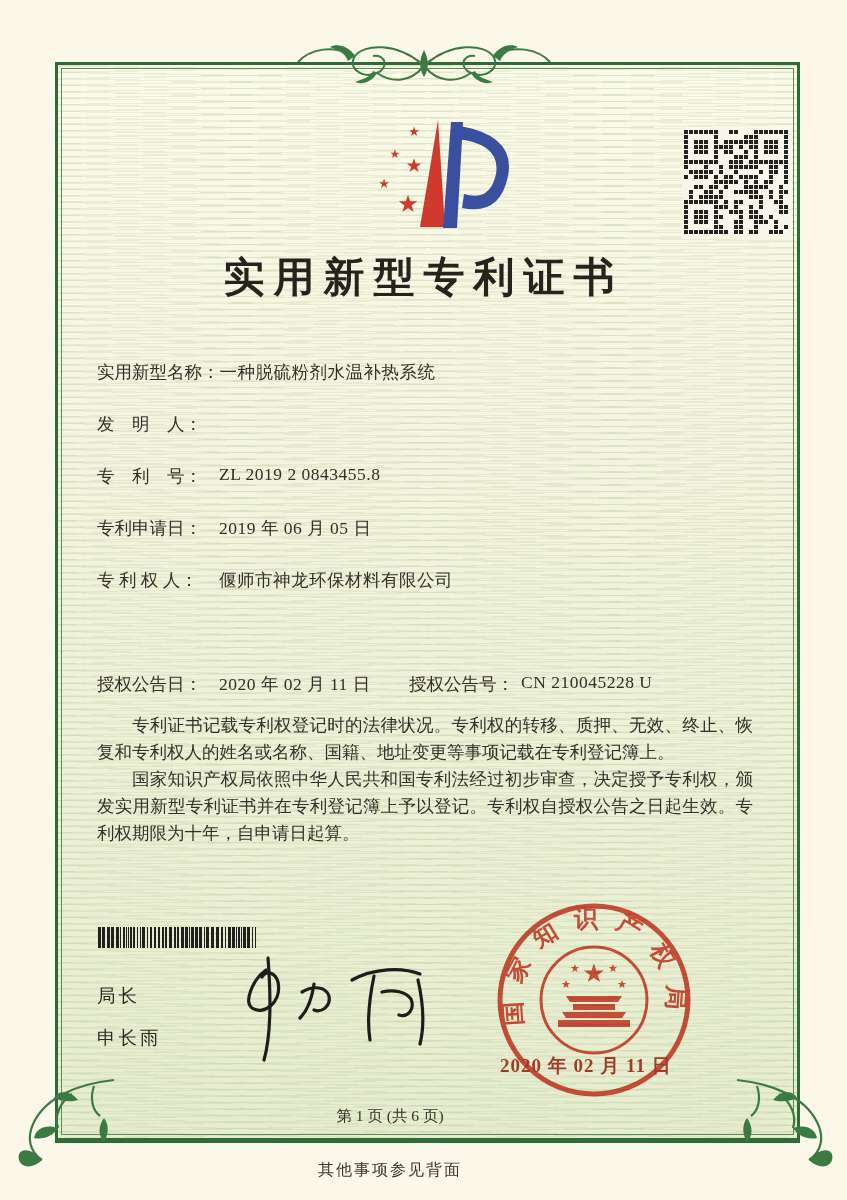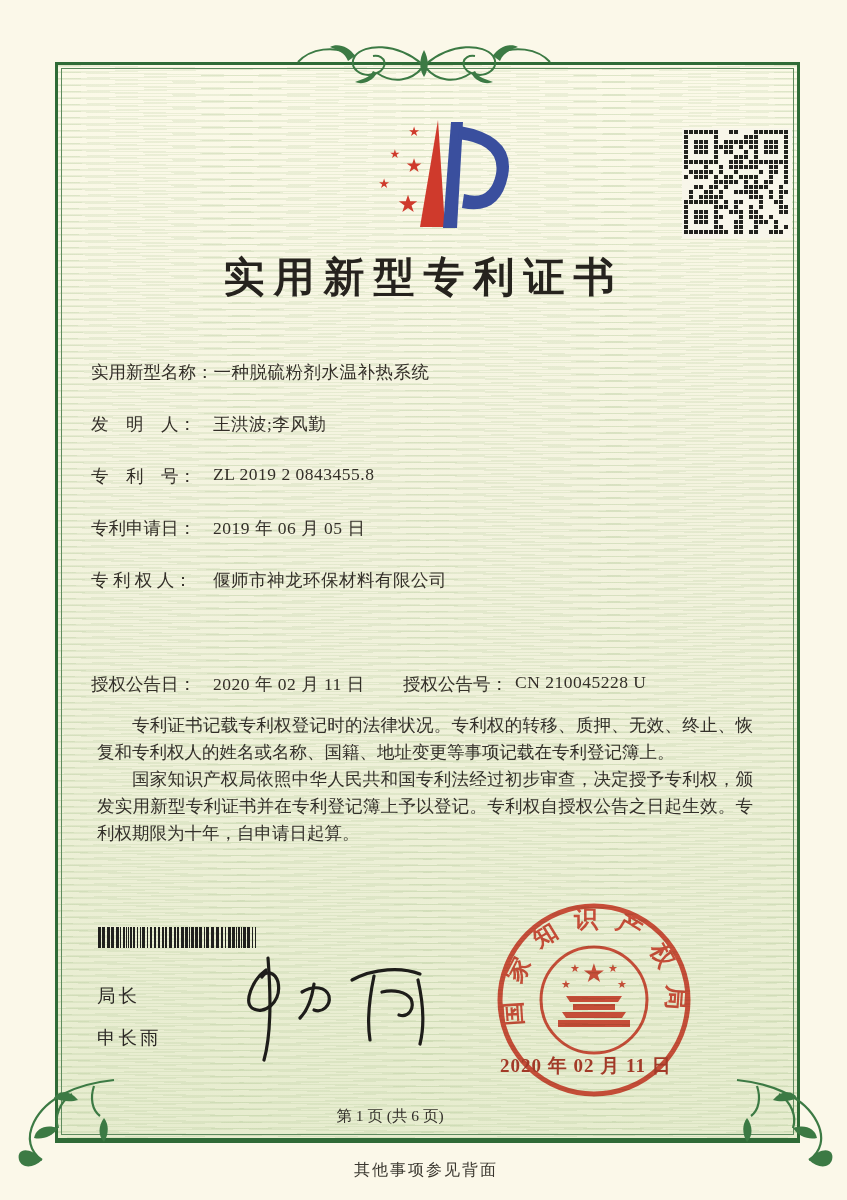--- a/index.html
+++ b/index.html
@@ -22,35 +22,35 @@
       repeating-linear-gradient(179deg, rgba(150,182,122,.16) 0 1.4px, rgba(0,0,0,0) 1.4px 6.5px),
       repeating-linear-gradient(181deg, rgba(150,182,122,.16) 0 1.4px, rgba(0,0,0,0) 1.4px 6.5px),
       linear-gradient(180deg, rgba(252,250,233,.95) 0%, rgba(240,242,221,.45) 40%, rgba(222,232,197,.65) 100%);
   }
   .frame-inner-line{
     position:absolute;inset:3px;border:1px solid #5d8b5e;pointer-events:none;
   }
   .abs{position:absolute;}
   .cert-no{left:97px;top:117px;font-size:17px;letter-spacing:2px;color:#2e2b25;}
   .doc-title{left:0;top:250px;width:847px;text-align:center;font-size:41px;font-weight:600;letter-spacing:9px;color:#26231e;}
-  .fieldrow{left:91px;width:660px;font-size:17.5px;color:#332f28;display:flex;}
+  .fieldrow{left:97px;width:660px;font-size:17.5px;color:#332f28;display:flex;}
   .fieldrow .lab{flex:0 0 122px;white-space:nowrap;}
   .fieldrow .val{flex:1;letter-spacing:.5px;}
   .grant-right{position:absolute;left:333px;top:0;white-space:nowrap;display:flex;}
   .grant-right .lab{flex:0 0 112px;}
   .bodytext{left:97px;top:712px;width:656px;font-size:17.5px;line-height:27px;text-align:justify;color:#33302a;}
   .bodytext p{margin:0;text-indent:2em;}
   .barcode{left:98px;top:927px;width:224px;height:21px;font-size:0;}
   .barcode span{display:inline-block;height:100%;background:#20201e;vertical-align:top;}
   .signer{left:97px;font-size:18.5px;letter-spacing:3px;color:#2c2925;}
   .signature{left:222px;top:950px;}
   .seal{left:494px;top:900px;opacity:.9;mix-blend-mode:multiply;}
   .seal-date{left:500px;top:1053px;width:190px;font-size:19px;letter-spacing:1px;color:#a23a28;font-weight:600;white-space:nowrap;}
   .pageinfo{left:0;top:1106px;width:780px;text-align:center;font-size:15.5px;color:#33302a;}
-  .backnote{left:0;top:1160px;width:780px;text-align:center;font-size:16px;color:#3a372f;letter-spacing:2px;margin-left:36px;}
+  .backnote{left:0;top:1160px;width:780px;text-align:center;font-size:16px;color:#3a372f;letter-spacing:2px;}
   .logo{left:350px;top:110px;}
   .qr{left:682px;top:128px;width:110px;height:110px;background:#f8f6ea;}
   .qr .cell{position:absolute;background:#23231f;}
   .ornament-top{left:292px;top:34px;}
   .corner-bl{left:14px;top:1072px;}
   .corner-br{left:733px;top:1072px;transform:scaleX(-1);}
 </style>
 </head>
 <body>
 
@@ -376,21 +376,20 @@
     </div>
 
   <div class="abs doc-title">实用新型专利证书</div>
 
   <div class="abs fieldrow" style="top:360px">
     <span class="lab">实用新型名称：</span>
     <span class="val">一种脱硫粉剂水温补热系统</span>
   </div>
   <div class="abs fieldrow" style="top:412px">
     <span class="lab">发　明　人：</span>
-    <span class="val">王洪波;李风勤</span>
   </div>
   <div class="abs fieldrow" style="top:464px">
     <span class="lab">专　利　号：</span>
     <span class="val">ZL 2019 2 0843455.8</span>
   </div>
   <div class="abs fieldrow" style="top:516px">
     <span class="lab">专利申请日：</span>
     <span class="val">2019 年 06 月 05 日</span>
   </div>
   <div class="abs fieldrow" style="top:568px">

